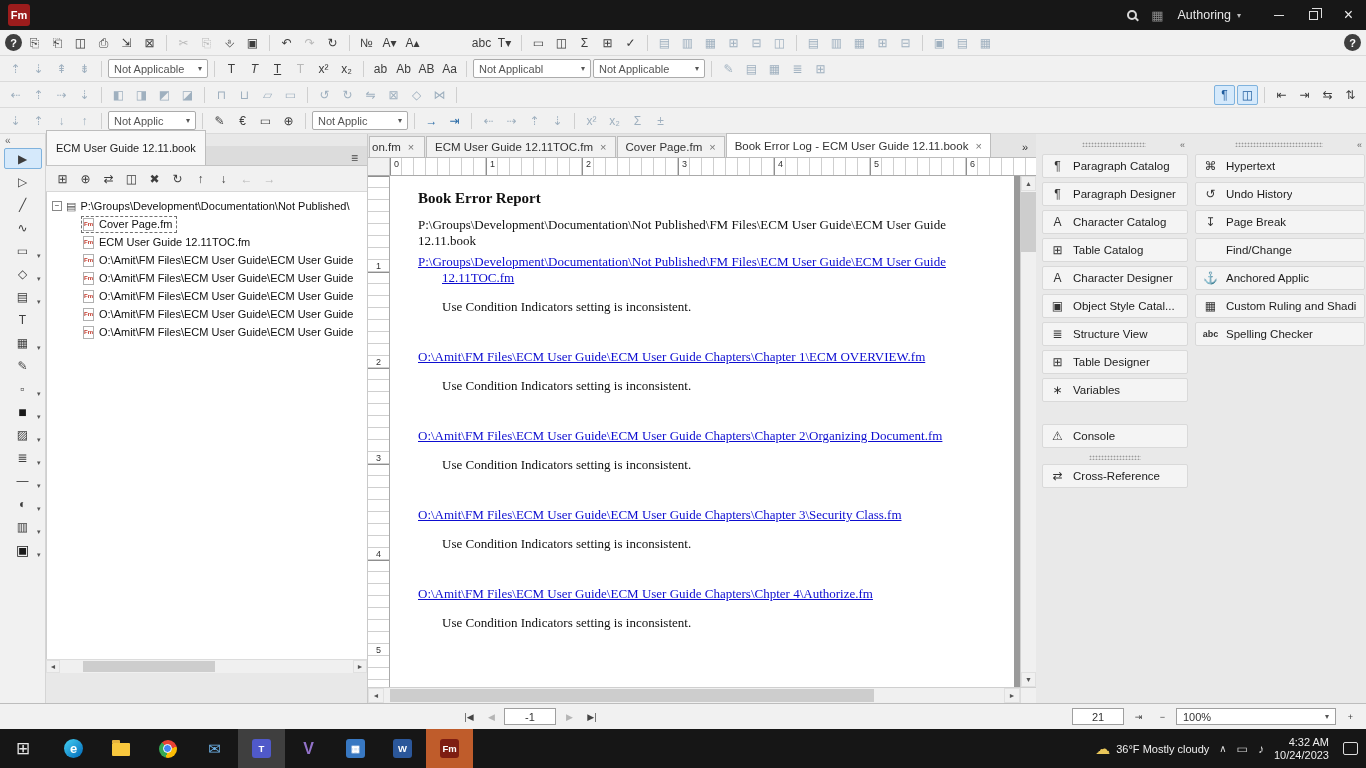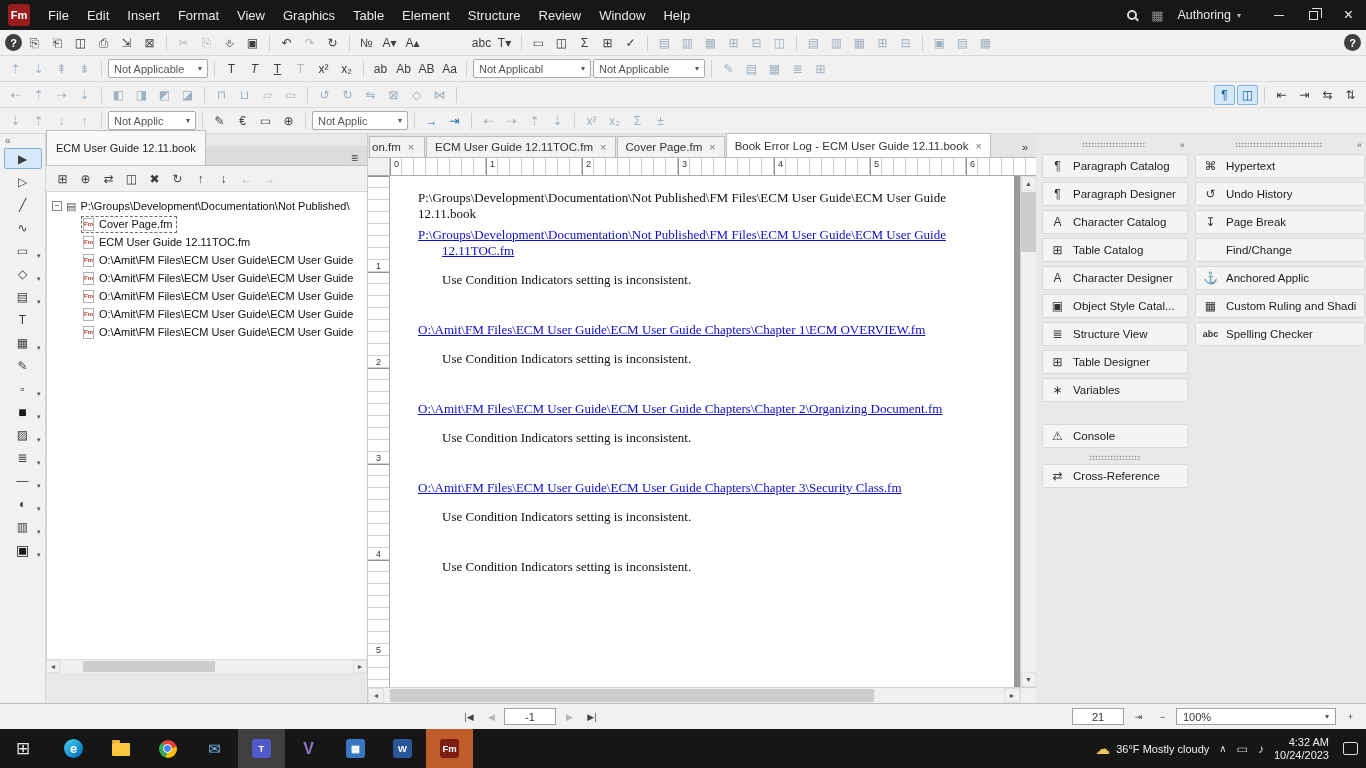--- a/index.html
+++ b/index.html
@@ -160,35 +160,20 @@
   .tray-chevron { font-size:10px; color:#ddd; }
   .tray-ic { font-size:12px; color:#ddd; }
   .tray-clock { text-align:right; line-height:13px; }
   .notif { width:15px; height:13px; border:1px solid #ddd; border-radius:2px; margin-left:4px; }
 </style>
 </head>
 <body>
 
 <div class="menubar">
   <span class="fm-logo">Fm</span>
-  <div style="display:flex">
-
-  <span class="menu-item">File</span>
-      <span class="menu-item">Edit</span>
-      <span class="menu-item">Insert</span>
-      <span class="menu-item">Format</span>
-      <span class="menu-item">View</span>
-      <span class="menu-item">Graphics</span>
-      <span class="menu-item">Table</span>
-      <span class="menu-item">Element</span>
-      <span class="menu-item">Structure</span>
-      <span class="menu-item">Review</span>
-      <span class="menu-item">Window</span>
-      <span class="menu-item">Help</span>
-    </div>
   <div class="menubar-right">
     <span class="mag"></span>
     <span class="grid-icon">▦</span>
     <span class="ws-switch">
       <span>Authoring</span>
       <span class="ws-caret">▾</span>
     </span>
     <div class="win-btns">
       <span class="win-btn">
           <span class="min-bar"></span>
@@ -984,40 +969,42 @@
       <div class="vruler">
 
       <span class="vcell">1</span>
           <span class="vcell">2</span>
           <span class="vcell">3</span>
           <span class="vcell">4</span>
           <span class="vcell">5</span>
         </div>
       <div class="pagewrap">
         <div class="page">
+          <div class="doc-title">Book Error Report</div>
           <div class="doc-path">P:\Groups\Development\Documentation\Not Published\FM Files\ECM User Guide\ECM User Guide 12.11.book</div>
           <div>
 
           <div class="err-entry">
                 <div class="err-link">P:\Groups\Development\Documentation\Not Published\FM Files\ECM User Guide\ECM User Guide 12.11TOC.fm</div>
                 <div class="err-msg">Use Condition Indicators setting is inconsistent.</div>
               </div>
               <div class="err-entry">
                 <div class="err-link">O:\Amit\FM Files\ECM User Guide\ECM User Guide Chapters\Chapter 1\ECM OVERVIEW.fm</div>
                 <div class="err-msg">Use Condition Indicators setting is inconsistent.</div>
               </div>
               <div class="err-entry">
                 <div class="err-link">O:\Amit\FM Files\ECM User Guide\ECM User Guide Chapters\Chapter 2\Organizing Document.fm</div>
                 <div class="err-msg">Use Condition Indicators setting is inconsistent.</div>
               </div>
               <div class="err-entry">
                 <div class="err-link">O:\Amit\FM Files\ECM User Guide\ECM User Guide Chapters\Chapter 3\Security Class.fm</div>
                 <div class="err-msg">Use Condition Indicators setting is inconsistent.</div>
               </div>
               <div class="err-entry">
+                <div class="err-link">O:\Amit\FM Files\ECM User Guide\ECM User Guide Chapters\Chpter 4\Authorize.fm</div>
                 <div class="err-msg">Use Condition Indicators setting is inconsistent.</div>
               </div>
             </div>
         </div>
       </div>
       <div class="vscroll">
         <span class="scroll-btn">▲</span>
         <span class="vthumb"></span>
         <span class="vspacer"></span>
         <span class="scroll-btn">▼</span>

